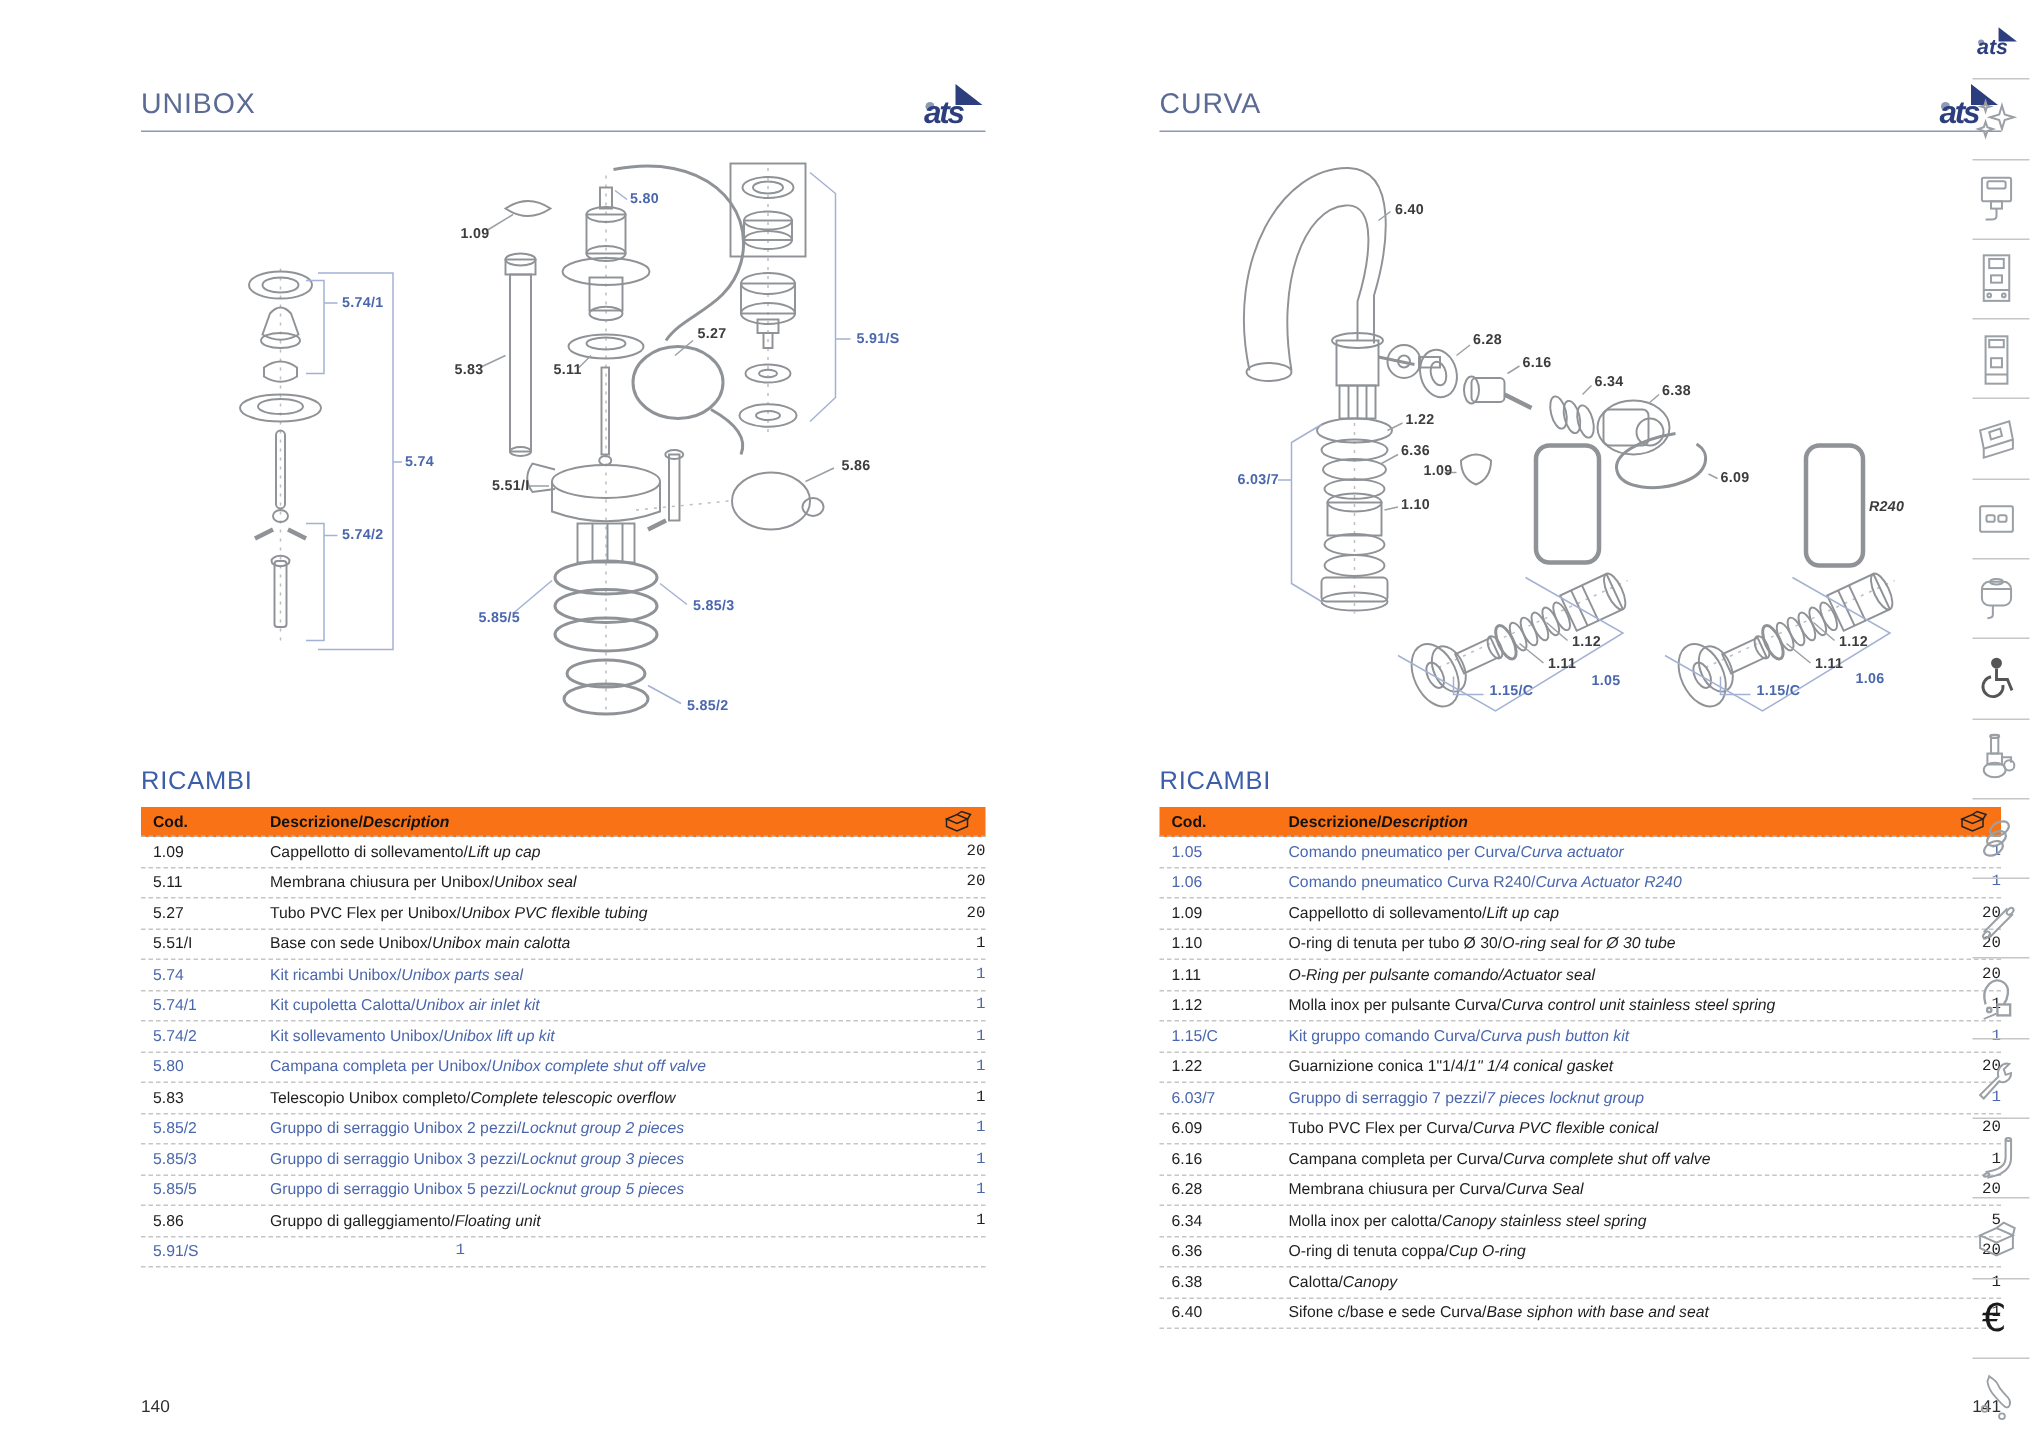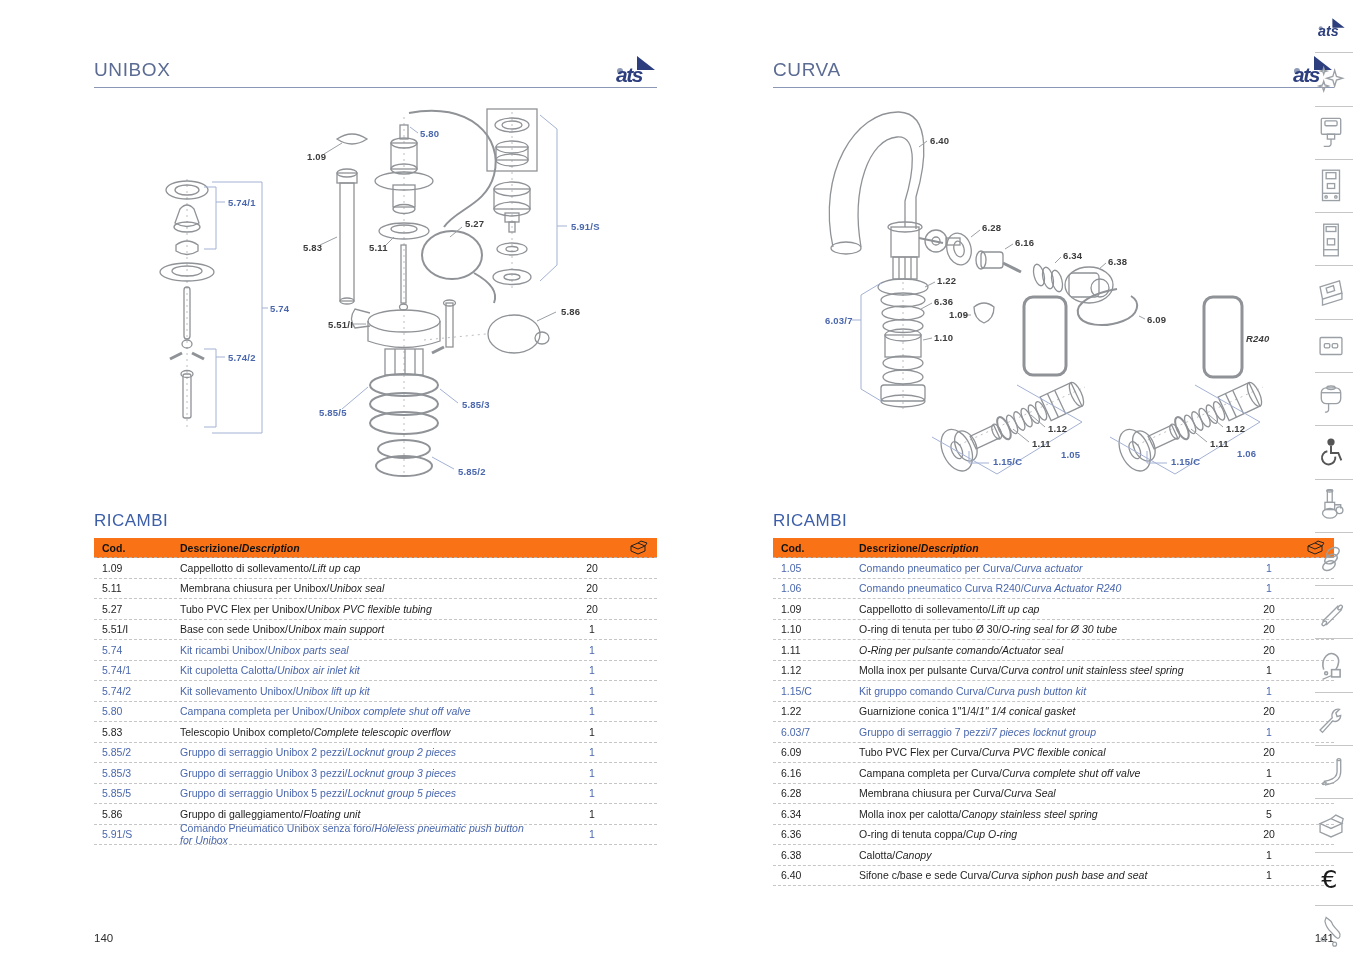--- a/index.html
+++ b/index.html
@@ -24,21 +24,21 @@
 
   .ricambi{position:absolute;top:499px;left:0;font-size:17px;color:#3c5ea9;letter-spacing:.5px;font-weight:500;}
 
   .ptable{position:absolute;top:526px;left:0;right:0;}
   .thead{display:flex;align-items:center;height:19px;background:#f97316;
          font-size:10.5px;font-weight:700;color:#121212;position:relative;
          border-bottom:1px dashed #b5b5b5;}
   .thead .qty-icon{position:absolute;right:8px;top:1.5px;}
   .tc-cod{width:86px;padding-left:8px;box-sizing:border-box;}
   .tc-desc{flex:1;}
-  .tc-qty{width:130px;text-align:center;}
+  .tc-qty{width:130px;text-align:right;font-family:Liberation Mono, monospace;}
   .trow{display:flex;align-items:center;height:19.5px;border-bottom:1px dashed #c6c6c6;
         font-size:10.5px;color:#1e1e1e;}
   .trow.blue{color:#4a67ad;}
   .en{font-style:italic;}
   .it.ital{font-style:italic;}
 
   .pagenum{position:absolute;top:920px;font-size:11.5px;color:#2e2e2e;}
   .pagenum.left{left:0;}
   .pagenum.right{right:0;}
 
@@ -220,21 +220,21 @@
           <span class="tc-desc"><span class="it">Membrana chiusura per Unibox/</span><span class="en">Unibox seal</span></span>
           <span class="tc-qty">20</span>
         </div>
         <div class="trow">
           <span class="tc-cod">5.27</span>
           <span class="tc-desc"><span class="it">Tubo PVC Flex per Unibox/</span><span class="en">Unibox PVC flexible tubing</span></span>
           <span class="tc-qty">20</span>
         </div>
         <div class="trow">
           <span class="tc-cod">5.51/I</span>
-          <span class="tc-desc"><span class="it">Base con sede Unibox/</span><span class="en">Unibox main support</span></span>
+          <span class="tc-desc"><span class="it">Base con sede Unibox/</span><span class="en">Unibox main calotta</span></span>
           <span class="tc-qty">1</span>
         </div>
         <div class="trow blue">
           <span class="tc-cod">5.74</span>
           <span class="tc-desc"><span class="it">Kit ricambi Unibox/</span><span class="en">Unibox parts seal</span></span>
           <span class="tc-qty">1</span>
         </div>
         <div class="trow blue">
           <span class="tc-cod">5.74/1</span>
           <span class="tc-desc"><span class="it">Kit cupoletta Calotta/</span><span class="en">Unibox air inlet kit</span></span>
@@ -270,21 +270,20 @@
           <span class="tc-desc"><span class="it">Gruppo di serraggio Unibox 5 pezzi/</span><span class="en">Locknut group 5 pieces</span></span>
           <span class="tc-qty">1</span>
         </div>
         <div class="trow">
           <span class="tc-cod">5.86</span>
           <span class="tc-desc"><span class="it">Gruppo di galleggiamento/</span><span class="en">Floating unit</span></span>
           <span class="tc-qty">1</span>
         </div>
         <div class="trow blue">
           <span class="tc-cod">5.91/S</span>
-          <span class="tc-desc"><span class="it">Comando Pneumatico Unibox senza foro/</span><span class="en">Holeless pneumatic push button for Unibox</span></span>
           <span class="tc-qty">1</span>
         </div>
       </div>
   </div>
 
   <span class="pagenum left">140</span>
 </div>
 
 <div class="page page-right">
   <div class="page-header">
@@ -530,21 +529,21 @@
           <span class="tc-desc"><span class="it">O-ring di tenuta coppa/</span><span class="en">Cup O-ring</span></span>
           <span class="tc-qty">20</span>
         </div>
         <div class="trow">
           <span class="tc-cod">6.38</span>
           <span class="tc-desc"><span class="it">Calotta/</span><span class="en">Canopy</span></span>
           <span class="tc-qty">1</span>
         </div>
         <div class="trow">
           <span class="tc-cod">6.40</span>
-          <span class="tc-desc"><span class="it">Sifone c/base e sede Curva/</span><span class="en">Curva siphon push base and seat</span></span>
+          <span class="tc-desc"><span class="it">Sifone c/base e sede Curva/</span><span class="en">Base siphon with base and seat</span></span>
           <span class="tc-qty">1</span>
         </div>
       </div>
   </div>
 
   <span class="pagenum right">141</span>
 </div>
 
 <div class="sidebar">
   <div class="side-cell">

